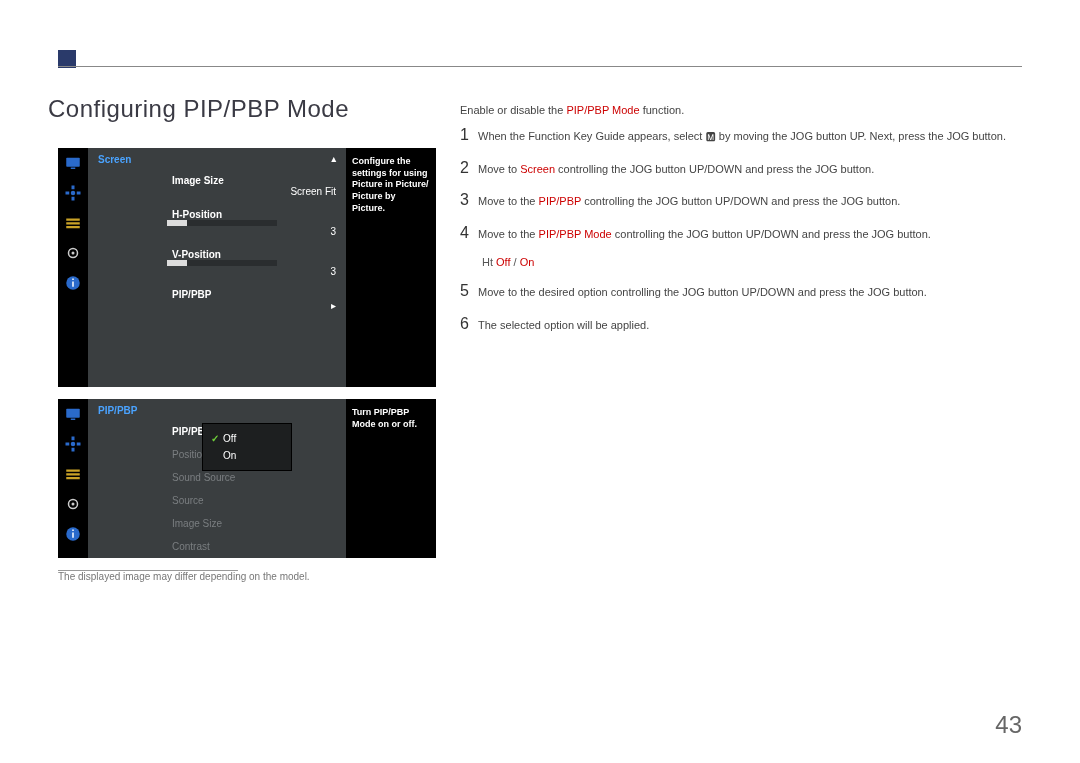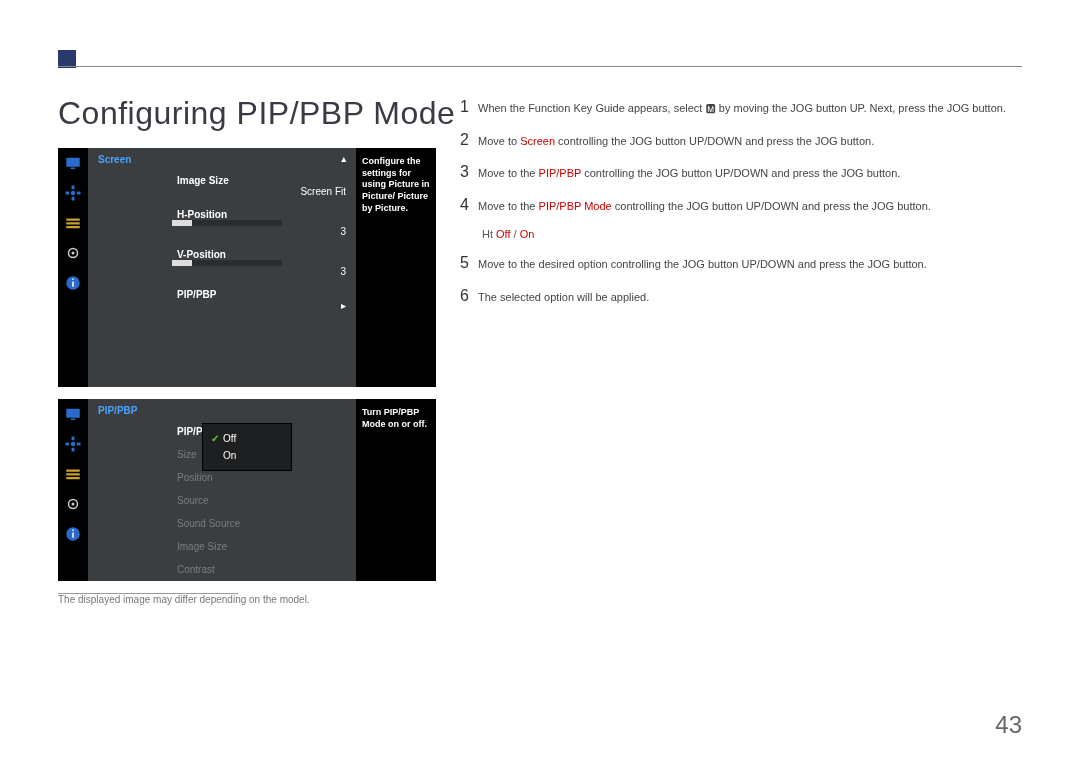--- a/index.html
+++ b/index.html
@@ -7,42 +7,42 @@
     width: 1080px;
     height: 763px;
     background: #fff;
     font-family: Arial, Helvetica, sans-serif;
     color: #333;
     position: relative;
   }
   .topbar { position: absolute; top: 50px; left: 58px; width: 18px; height: 18px; background: #2a3a6a; }
   .topline { position: absolute; top: 66px; left: 58px; right: 58px; height: 1px; background: #888; }
   .page-title {
-    position: absolute; top: 95px; left: 58px;
-    font-size: 32px; font-weight: 300; color: #3a3a44;
+    position: absolute; top: 95px; left: 48px;
+    font-size: 24px; font-weight: 300; color: #3a3a44;
     letter-spacing: 0.5px;
   }
   .left-col { position: absolute; top: 148px; left: 58px; width: 380px; }
   .right-col { position: absolute; top: 98px; left: 460px; width: 560px; font-size: 11px; color: #444; }
 
   
   .osd { background: #000; width: 378px; margin-bottom: 12px; display: flex; }
   .osd-nav { width: 30px; display: flex; flex-direction: column; }
   .nav-ic { width: 30px; height: 30px; display: flex; align-items: center; justify-content: center; }
   .nav-ic svg { width: 18px; height: 18px; }
   .osd-body { flex: 1; background: #3a3e40; color: #fff; position: relative; }
   .osd-head { padding: 6px 10px 4px 10px; font-size: 10px; color: #4aa3ff; font-weight: bold; display:flex; justify-content:space-between; }
   .osd-head .tri-up { color:#fff; font-size:9px; }
   .osd-row { padding: 6px 10px; font-size: 10px; color: #fff; font-weight: bold; display: flex; align-items: center; flex-direction: column; }
   .osd-row.dim { color: #7a7e80; font-weight: normal; }
   .osd-row .lbl { width: 90px; }
   .osd-row .val { margin-left: auto; font-weight: normal; }
   .osd-row .bar { width: 110px; height: 6px; background: #2a2d2f; margin-left: 10px; position: relative; }
   .osd-row .bar .fill { position: absolute; left: 0; top: 0; bottom: 0; background: #ddd; }
-  .osd-side { width: 80px; background: #000; color: #fff; font-size: 9px; padding: 8px 6px; font-weight: bold; line-height: 1.3; }
+  .osd-side { width: 90px; background: #000; color: #fff; font-size: 9px; padding: 8px 6px; font-weight: bold; line-height: 1.3; }
 
   .popup { position: absolute; left: 114px; top: 24px; width: 90px; background: #1d1f20; border: 1px solid #000; padding: 6px 0; }
   .popup-row { display:flex; align-items:center; padding: 3px 8px; font-size: 10px; color:#fff; }
   .popup-row .chk { width: 12px; color: #6fcf3a; font-weight: bold; }
 
   .footnote-line { margin-top: 12px; width: 180px; height: 1px; background: #999; }
   .footnote { font-size: 10px; color: #777; }
 
   
   .intro { margin: 6px 0 10px 0; }
@@ -172,30 +172,27 @@
         </div>
     </div>
     <div class="osd-body">
       <div class="osd-head">
         <span>PIP/PBP</span>
       </div>
       <div class="osd-row">
           <span class="lbl">PIP/PBP Mode</span>
         </div>
       <div class="osd-row dim">
-          <span class="lbl">Size</span>
-        </div>
-      <div class="osd-row dim">
           <span class="lbl">Position</span>
         </div>
       <div class="osd-row dim">
+          <span class="lbl">Sound Source</span>
+        </div>
+      <div class="osd-row dim">
           <span class="lbl">Source</span>
-        </div>
-      <div class="osd-row dim">
-          <span class="lbl">Sound Source</span>
         </div>
       <div class="osd-row dim">
           <span class="lbl">Image Size</span>
         </div>
       <div class="osd-row dim">
           <span class="lbl">Contrast</span>
         </div>
 
       <div class="popup">
         <div class="popup-row">
@@ -209,20 +206,23 @@
       </div>
     </div>
     <div class="osd-side">Turn PIP/PBP Mode on or off.</div>
   </div>
 
   <div class="footnote-line"></div>
   <div class="footnote">The displayed image may differ depending on the model.</div>
 </div>
 
 <div class="right-col">
+  <div class="intro">
+    <span>Enable or disable the </span><span class="kw-red">PIP/PBP Mode</span><span> function.</span>
+  </div>
 
   <div class="step">
     <div class="step-num">1</div>
     <div class="step-txt">When the Function Key Guide appears, select 🅼 by moving the JOG button UP. Next, press the JOG button.</div>
   </div>
   <div class="step">
     <div class="step-num">2</div>
     <div class="step-txt">
       <span>Move to </span><span class="kw-red">Screen</span><span> controlling the JOG button UP/DOWN and press the JOG button.</span>
     </div>

